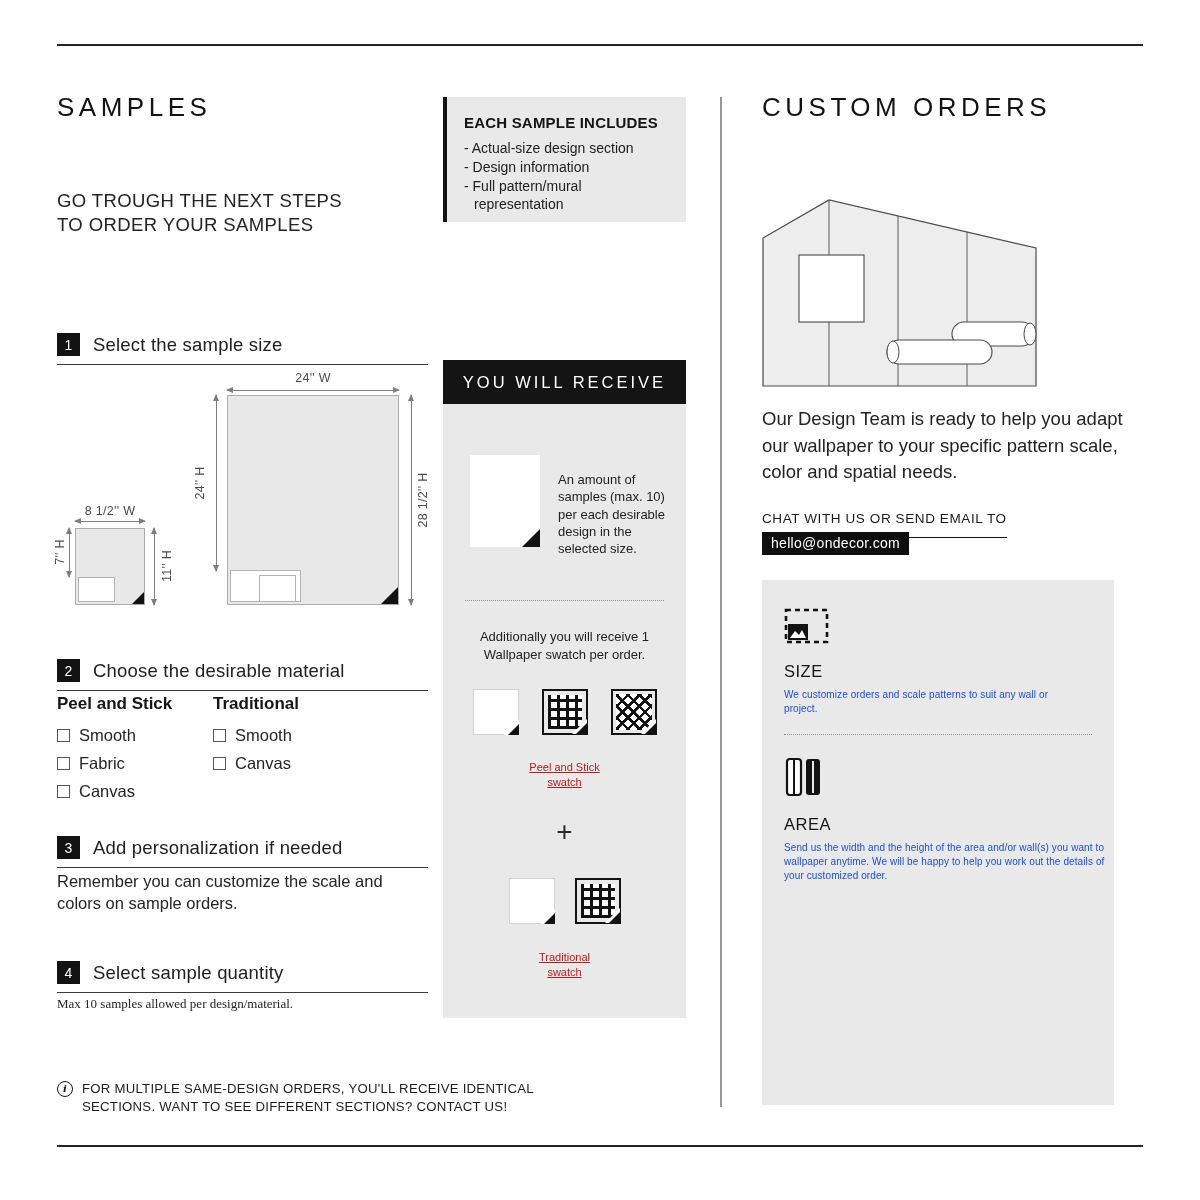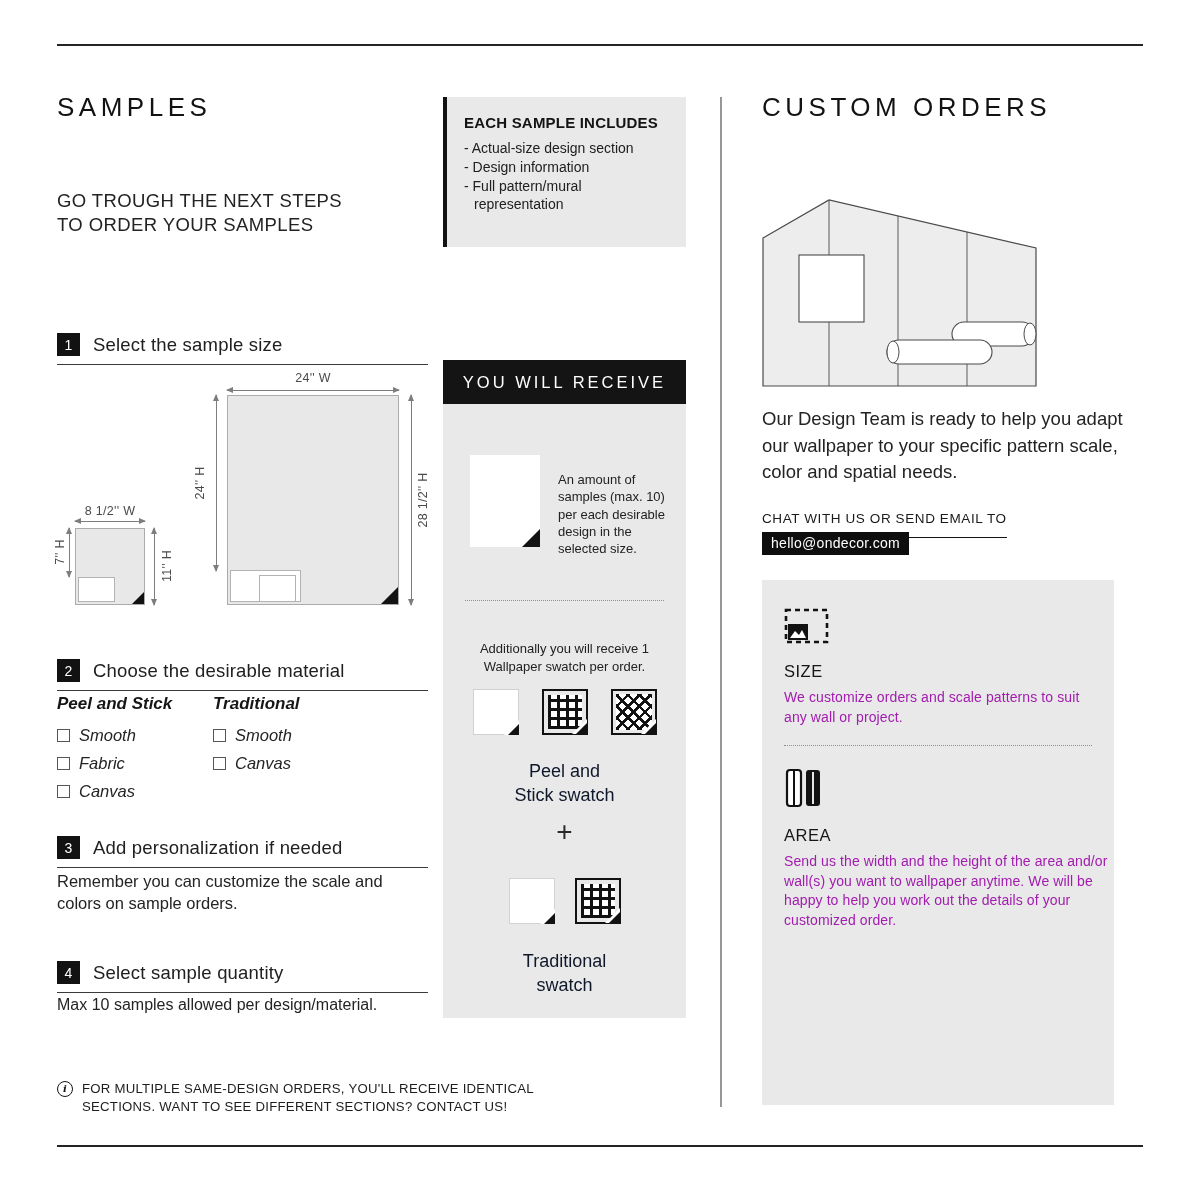--- a/index.html
+++ b/index.html
@@ -33,79 +33,79 @@
   .vline { position:absolute; width:0; border-left:1px solid #7d7d7d; }
   .vline::before, .vline::after { content:""; position:absolute; left:-4px; width:0; height:0; border-left:3.5px solid transparent; border-right:3.5px solid transparent; }
   .vline::before { top:-1px; border-bottom:7px solid #7d7d7d; }
   .vline::after { bottom:-1px; border-top:7px solid #7d7d7d; }
   .sheet { position:absolute; background:#e8e8e8; border:1px solid #ababab; box-sizing:border-box; }
   .strip, .inner-box { position:absolute; bottom:2px; left:2px; background:#fff; border:1px solid #b3b3b3; box-sizing:border-box; }
   .sheet.dogear::after { content:""; position:absolute; right:0; bottom:0; width:0; height:0; border-style:solid; border-width:0 0 17px 17px; border-color:transparent transparent #121212 transparent; }
   .sheet.dogear-sm::after { border-width:0 0 12px 12px; }
 
   
-  #materials { position:absolute; left:57px; top:694px; width:371px; display:flex;font-style:italic; }
+  #materials { position:absolute; left:57px; top:694px; width:371px; display:flex; }
   .mat-col { width:156px; }
   .mat-title { font-size:17px; font-weight:700; margin-bottom:12px; color:#161616; }
   .opt-row { display:flex; align-items:center; gap:9px; margin:0 0 9px; font-size:16.5px; color:#242424; }
   .checkbox { width:13px; height:13px; border:1.5px solid #555; background:#fff; box-sizing:border-box; }
 
   #personalization-note { position:absolute; left:57px; top:871px; width:340px; font-size:16.5px; line-height:1.32; color:#242424; }
-  #quantity-note { position:absolute; left:57px; top:996px; width:400px; font-size:16px; color:#242424; }
+  #quantity-note { position:absolute; left:57px; top:996px; width:400px; font-size:13px; color:#242424;font-family:Liberation Serif, serif; }
 
   #footnote { position:absolute; left:57px; top:1080px; width:478px; display:flex; gap:9px; }
   .info-icon { width:16px; height:16px; border:1.3px solid #141414; border-radius:50%; position:relative; flex:0 0 16px; margin-top:1px; box-sizing:border-box; }
   .info-icon::before { content:"i"; position:absolute; top:50%; left:50%; transform:translate(-50%,-54%); font:italic 700 10px "DejaVu Serif", serif; color:#141414; }
   #footnote-text { font-size:13.2px; line-height:1.4; letter-spacing:0.25px; color:#1d1d1d; }
 
   
-  #includes-box { position:absolute; left:443px; top:97px; width:243px; height:150px; background:#e9e9e9; border-left:4px solid #121212; box-sizing:border-box; padding:17px 12px 0 17px; }
+  #includes-box { position:absolute; left:443px; top:97px; width:243px; height:125px; background:#e9e9e9; border-left:4px solid #121212; box-sizing:border-box; padding:17px 12px 0 17px; }
   #includes-title { font-size:15px; font-weight:700; letter-spacing:0.2px; margin-bottom:8px; color:#141414; }
   .includes-item { font-size:14px; line-height:1.34; color:#202020; padding-left:10px; text-indent:-10px; }
   .includes-item::before { content:"- "; }
 
   #receive-header { position:absolute; left:443px; top:360px; width:243px; height:44px; background:#141414; color:#fff; display:flex; align-items:center; justify-content:center; font-size:16.5px; letter-spacing:3px; }
   #receive-panel { position:absolute; left:443px; top:404px; width:243px; height:614px; background:#e9e9e9; }
   #sample-row { position:absolute; top:51px; left:27px; display:flex; gap:18px; }
   #sample-sheet-icon { width:70px; height:92px; background:#fff; position:relative; flex:0 0 70px; }
   #sample-sheet-icon::after { content:""; position:absolute; right:0; bottom:0; border-style:solid; border-width:0 0 18px 18px; border-color:transparent transparent #121212 transparent; }
   #sample-text { width:124px; font-size:13px; line-height:1.33; padding-top:16px; color:#222; }
   .dotted { border-top:1.5px dotted #8f8f8f; }
   #receive-divider { position:absolute; top:196px; left:22px; right:22px; }
   #additional-text { position:absolute; top:224px; left:0; right:0; }
-  #additional-text span { display:block; width:200px; margin:12px auto; text-align:center; font-size:13px; line-height:1.38; color:#222; }
+  #additional-text span { display:block; width:200px; margin:0 auto; text-align:center; font-size:13px; line-height:1.38; color:#222; }
   .swatch-row { position:absolute; left:0; right:0; display:flex; justify-content:center; }
   #swatch-row-1 { top:285px; gap:23px; }
   #swatch-row-2 { top:474px; gap:20px; }
   .swatch { width:46px; height:46px; position:relative; background:#fff; box-sizing:border-box; }
   .swatch.plain { border:1px solid #d2d2d2; }
   .swatch.grid, .swatch.cross { border:2px solid #121212; background-color:#fff; }
   .swatch.grid { padding:4px;
     background-image:repeating-linear-gradient(0deg,#121212 0 3px,transparent 3px 9px),repeating-linear-gradient(90deg,#121212 0 3px,transparent 3px 9px);
     background-origin:content-box,content-box,padding-box; background-clip:content-box,content-box,padding-box; }
   .swatch.cross { padding:3px;
     background-image:repeating-linear-gradient(45deg,#121212 0 2.5px,transparent 2.5px 8px),repeating-linear-gradient(135deg,#121212 0 2.5px,transparent 2.5px 8px);
     background-origin:content-box,content-box,padding-box; background-clip:content-box,content-box,padding-box; }
   .swatch::before { content:""; position:absolute; right:-1px; bottom:-1px; border-style:solid; border-width:0 0 15px 15px; border-color:transparent transparent #ffffff transparent; }
   .swatch::after { content:""; position:absolute; right:-1px; bottom:-1px; border-style:solid; border-width:0 0 11px 11px; border-color:transparent transparent #121212 transparent; }
-  .swatch-caption { position:absolute; left:0; right:0; display:flex; justify-content:center; text-align:center; font-size:18px; line-height:1.32; color:#0f172a; }
+  .swatch-caption { position:absolute; left:0; right:0; display:flex; justify-content:center; text-align:center; font-size:11px; line-height:1.32; color:#b91c1c;text-decoration:underline; }
   #peel-caption { top:356px; } #peel-caption span { width:106px; }
   #trad-caption { top:546px; } #trad-caption span { width:84px; }
   #plus-sign { position:absolute; top:412px; left:0; right:0; text-align:center; font-size:28px; font-weight:400; color:#2a2a2a; }
 
   
   #v-divider { position:absolute; left:720px; top:97px; height:1010px; width:1.5px; background:#979797; }
   #wall-illustration { position:absolute; left:762px; top:198px; }
   #custom-intro { position:absolute; left:762px; top:406px; width:362px; font-size:18.5px; line-height:1.44; color:#232323; }
   #contact-label { position:absolute; left:762px; top:511px; font-size:13.5px; letter-spacing:0.6px; border-bottom:1px solid #141414; padding-bottom:11px; color:#1a1a1a; }
   #email-badge { position:absolute; left:762px; top:532px; background:#0e0e0e; color:#fff; font-size:14px; padding:3px 9px 4px; letter-spacing:0.3px; }
 
   #features-panel { position:absolute; left:762px; top:580px; width:352px; height:525px; background:#e9e9e9; box-sizing:border-box; padding:28px 20px 12px 22px; }
   .feature-title { font-size:16.5px; letter-spacing:0.5px; margin:12px 0 7px; color:#161616; }
-  .feature-text { font-size:14px; line-height:1.4; letter-spacing:0.1px; color:#a21caf; }
+  .feature-text { font-size:10px; line-height:1.4; letter-spacing:0.1px; color:#1d4ed8; }
   #feature-text-size { width:300px; } #feature-text-color { width:302px; } #feature-text-area { width:324px; }
   .feature-divider { border-top:1.5px dotted #8f8f8f; margin:18px 2px 20px 0; }
 </style>
 </head>
 <body>
 
 <div id="canvas">
   <div id="rule-top" class="hr-rule"></div>
   <div id="rule-bottom" class="hr-rule"></div>
 

